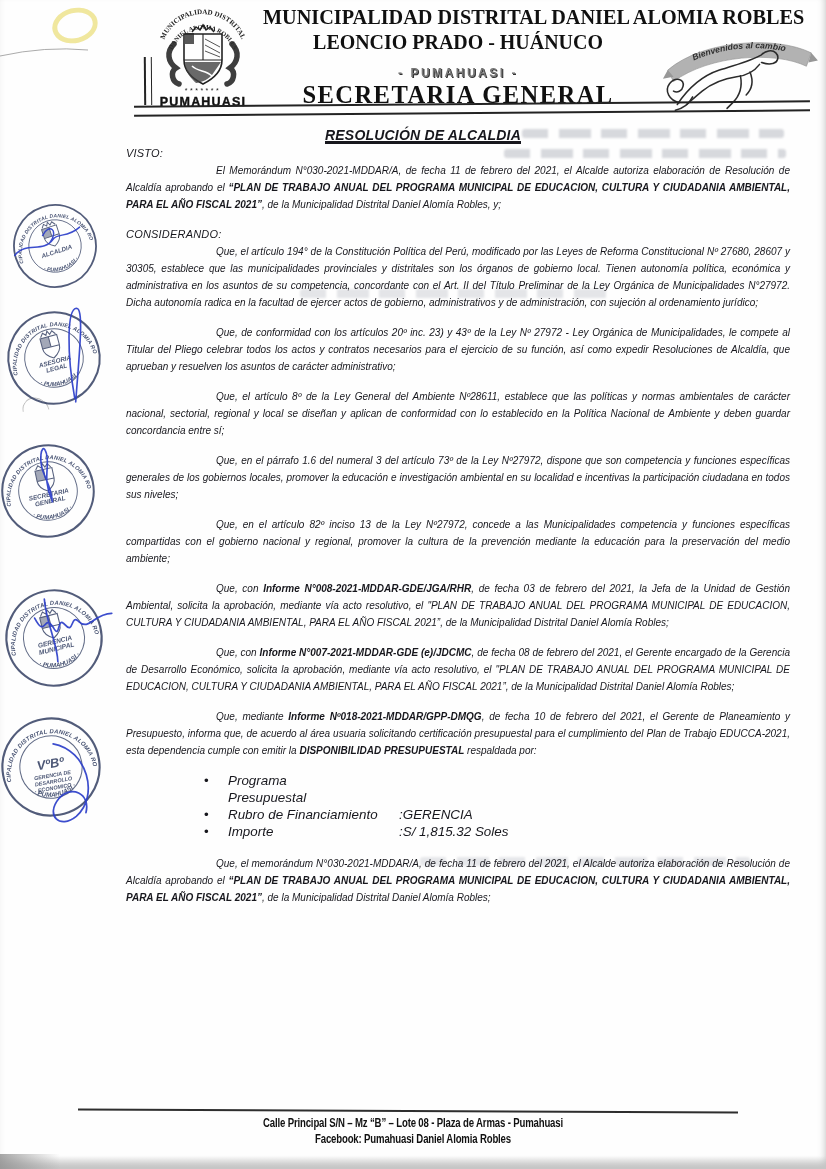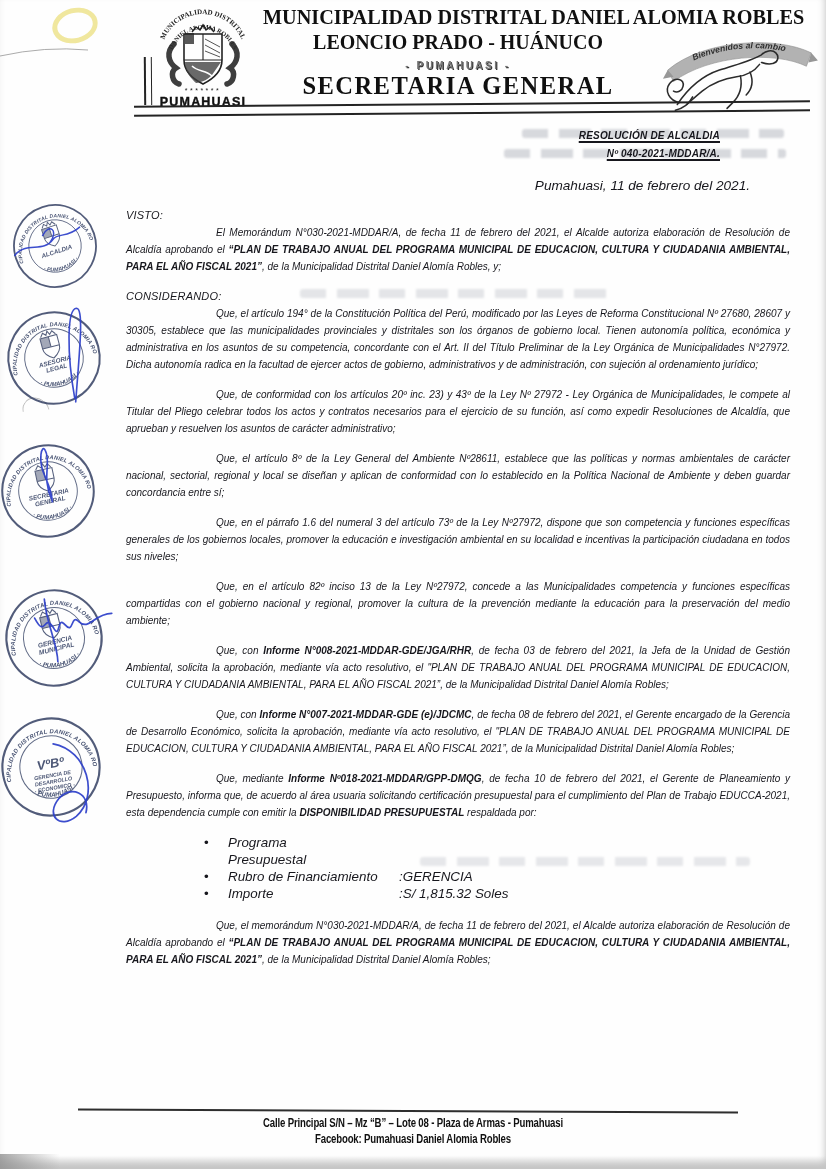--- a/index.html
+++ b/index.html
@@ -6,31 +6,31 @@
   .page{position:relative;width:826px;height:1169px;background:#fefefe;overflow:hidden;
         font-family:"Liberation Sans",sans-serif;font-style:italic;color:#17171d;
         box-shadow:inset -7px 0 9px -7px rgba(0,0,0,.22), inset 0 -9px 12px -7px rgba(0,0,0,.28);}
   
   .hdr{position:absolute;left:0;top:0;width:826px;height:112px;font-style:normal;}
   .emblem{position:absolute;left:148px;top:2px;width:110px;height:108px;}
   .hc{position:absolute;left:246px;top:5px;width:424px;text-align:center;
       font-family:"Liberation Serif",serif;color:#101010;}
   .hc .l1{font-size:22px;font-weight:bold;line-height:24px;transform:scaleX(.92);white-space:nowrap;}
   .hc .l2{font-size:21px;font-weight:bold;line-height:24px;margin-top:1px;transform:scaleX(.95);}
-  .hc .l3{font-family:"Liberation Sans",sans-serif;font-size:10px;font-weight:bold;color:#777;
-          letter-spacing:2.5px;margin-top:6px;text-shadow:1px 1px 0 #333;}
+  .hc .l3{font-family:"Liberation Sans",sans-serif;font-size:12px;font-weight:bold;color:#777;
+          letter-spacing:2.5px;margin-top:12px;text-shadow:1px 1px 0 #333;}
   .hc .l4{font-size:25px;font-weight:bold;letter-spacing:1.5px;margin-top:1px;transform:scaleX(.98);}
   .puma-logo{position:absolute;left:658px;top:28px;width:162px;height:88px;}
   .hdr-rule{position:absolute;left:134px;top:103px;width:676px;height:7px;
             border-top:2.6px solid #232323;border-bottom:2.2px solid #232323;transform:rotate(-.45deg);}
   .hdr-stub{position:absolute;left:144px;top:57px;width:5px;height:48px;
             border-left:2.4px solid #232323;border-right:1.4px solid #232323;transform:rotate(-.5deg);}
   
   .doc-body{position:absolute;left:126px;top:112px;width:664px;}
-  .title{margin:15px 70px 0 0;text-align:right;font-weight:bold;font-size:10px;line-height:17.5px;}
+  .title{margin:15px 70px 0 0;text-align:center;font-weight:bold;font-size:14px;line-height:17.5px;text-decoration:underline;}
   .title .u{text-decoration:underline;text-decoration-thickness:1.5px;text-underline-offset:2px;letter-spacing:.2px;}
   .dateline{text-align:right;padding-right:40px;font-size:13.6px;margin:16px 0 14px;}
   .h{font-weight:normal;font-size:11px;line-height:17px;letter-spacing:.2px;}
   .para{font-size:10px;line-height:17px;text-align:justify;text-indent:90px;margin:0 0 13px;}
   .b{font-weight:700;}
   .bullets{margin:1px 0 15px;}
   .bullet-row{display:flex;line-height:17px;font-size:13.4px;margin:0;}
   .bullet{width:24px;margin-left:78px;flex:none;font-style:normal;}
   .b-label{flex:none;width:171px;}
   .bullet-row:first-child .b-label{width:97px;}
@@ -130,23 +130,21 @@
       </g>
     </svg>
 
     <div class="hdr-stub"></div>
     <div class="hdr-rule"></div>
   </div>
 
   <div class="doc-body">
     <div class="title">
       <div><span class="u">RESOLUCIÓN DE ALCALDIA</span></div>
-      <div><span class="u">Nº 040-2021-MDDAR/A.</span></div>
     </div>
-    <div class="dateline">Pumahuasi, 11 de febrero del 2021.</div>
     <div>
         <div class="h">VISTO:</div>
         <p class="para"><span>El Memorándum N°030-2021-MDDAR/A, de fecha 11 de febrero del 2021, el Alcalde autoriza elaboración de Resolución de Alcaldía aprobando el </span><span class="b">“PLAN DE TRABAJO ANUAL DEL PROGRAMA MUNICIPAL DE EDUCACION, CULTURA Y CIUDADANIA AMBIENTAL, PARA EL AÑO FISCAL 2021”</span><span>, de la Municipalidad Distrital Daniel Alomía Robles, y;</span></p>
         <div class="h">CONSIDERANDO:</div>
         <p class="para"><span>Que, el artículo 194° de la Constitución Política del Perú, modificado por las Leyes de Reforma Constitucional Nº 27680, 28607 y 30305, establece que las municipalidades provinciales y distritales son los órganos de gobierno local. Tienen autonomía política, económica y administrativa en los asuntos de su competencia, concordante con el Art. II del Título Preliminar de la Ley Orgánica de Municipalidades N°27972. Dicha autonomía radica en la facultad de ejercer actos de gobierno, administrativos y de administración, con sujeción al ordenamiento jurídico;</span></p>
         <p class="para"><span>Que, de conformidad con los artículos 20º inc. 23) y 43º de la Ley Nº 27972 - Ley Orgánica de Municipalidades, le compete al Titular del Pliego celebrar todos los actos y contratos necesarios para el ejercicio de su función, así como expedir Resoluciones de Alcaldía, que aprueban y resuelven los asuntos de carácter administrativo;</span></p>
         <p class="para"><span>Que, el artículo 8º de la Ley General del Ambiente Nº28611, establece que las políticas y normas ambientales de carácter nacional, sectorial, regional y local se diseñan y aplican de conformidad con lo establecido en la Política Nacional de Ambiente y deben guardar concordancia entre sí;</span></p>
         <p class="para"><span>Que, en el párrafo 1.6 del numeral 3 del artículo 73º de la Ley Nº27972, dispone que son competencia y funciones específicas generales de los gobiernos locales, promover la educación e investigación ambiental en su localidad e incentivas la participación ciudadana en todos sus niveles;</span></p>
         <p class="para"><span>Que, en el artículo 82º inciso 13 de la Ley Nº27972, concede a las Municipalidades competencia y funciones específicas compartidas con el gobierno nacional y regional, promover la cultura de la prevención mediante la educación para la preservación del medio ambiente;</span></p>
         <p class="para"><span>Que, con </span><span class="b">Informe N°008-2021-MDDAR-GDE/JGA/RHR</span><span>, de fecha 03 de febrero del 2021, la Jefa de la Unidad de Gestión Ambiental, solicita la aprobación, mediante vía acto resolutivo, el "PLAN DE TRABAJO ANUAL DEL PROGRAMA MUNICIPAL DE EDUCACION, CULTURA Y CIUDADANIA AMBIENTAL, PARA EL AÑO FISCAL 2021”, de la Municipalidad Distrital Daniel Alomía Robles;</span></p>

